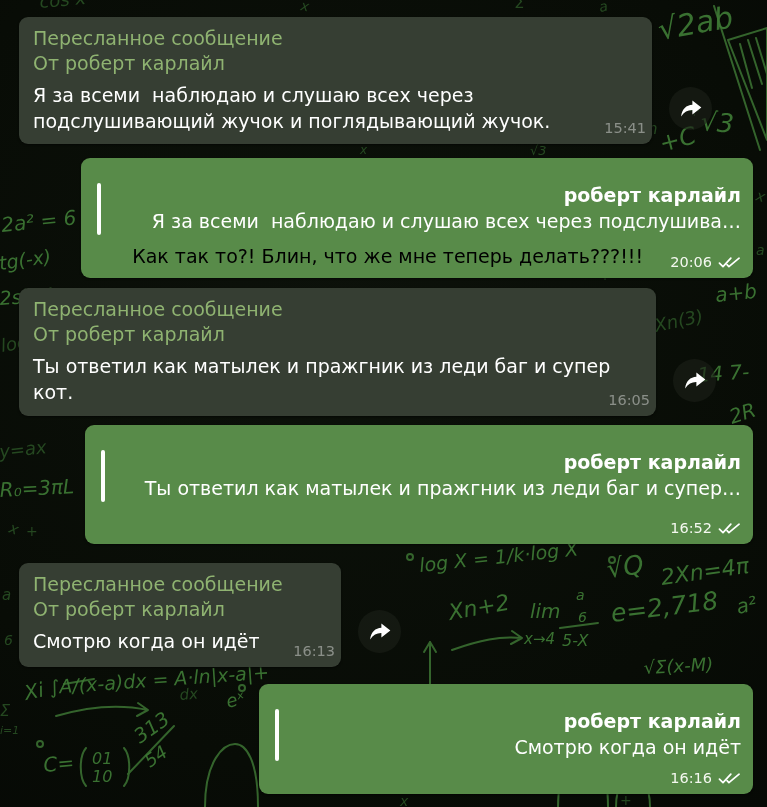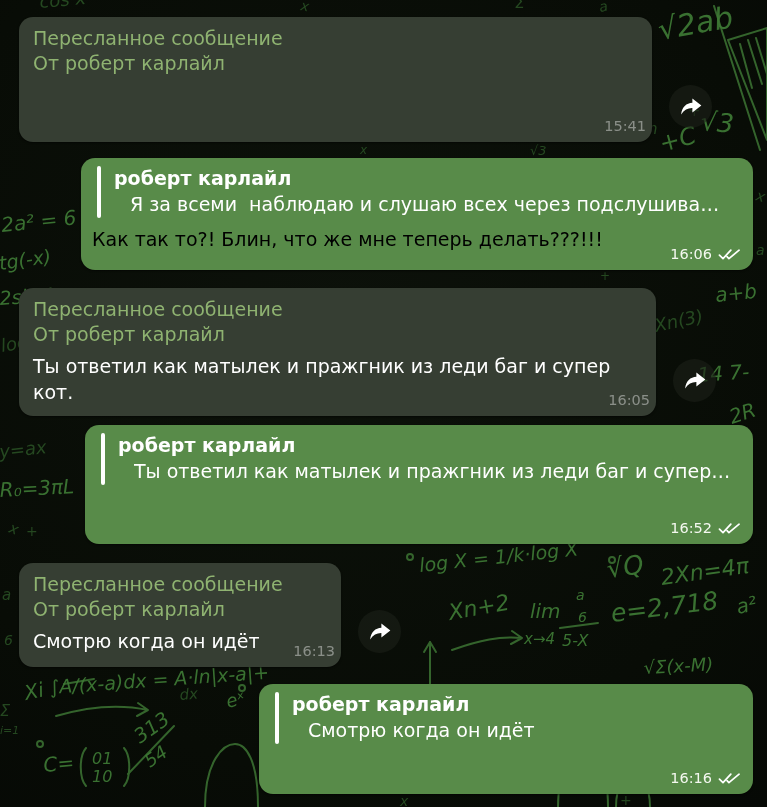--- a/index.html
+++ b/index.html
@@ -11,25 +11,25 @@
   #screen{
     position:relative;width:767px;height:807px;overflow:hidden;
     background:radial-gradient(circle at 45% 40%, #0c110a 0%, #080c06 70%, #060905 100%);
   }
   
   #wallpaper{position:absolute;left:0;top:0;width:767px;height:807px;}
   #wallpaper text{font-family:"DejaVu Sans",sans-serif;font-style:italic;}
   
   #chat{position:absolute;left:0;top:0;width:767px;height:807px;}
   .msg{
-    position:absolute;border-radius:14px;box-sizing:border-box;
+    position:absolute;border-radius:9px;box-sizing:border-box;
     box-shadow:0 1px 2px rgba(0,0,0,.5);
   }
   .in{background:#363e33;padding:9px 13px 10px 14px;}
-  .out{background:#588b49;padding:6px 12px 9px 11px;}
+  .out{background:#588b49;padding:23px 12px 9px 11px;text-align:right;}
   .fwd-label,.fwd-from{color:#8fb371;font-size:19px;line-height:25px;}
   .in .text{
     color:#ffffff;font-size:19px;line-height:25.5px;margin-top:7px;
     white-space:pre-wrap;padding-right:6px;
   }
   .in .time{
     position:absolute;right:6px;bottom:8px;
     color:rgba(255,255,255,.42);font-size:14.5px;
   }
   .quote{position:relative;margin-left:5px;padding:1px 0 3px 17px;}
@@ -155,35 +155,36 @@
       <text x="228" y="708" font-size="18" fill="#3e7a35" opacity="0.92" transform="rotate(-15 228 708)">eˣ</text>
       <text x="180" y="700" font-size="15" fill="#2c5727" opacity="0.8" transform="rotate(-5 180 700)">dx</text>
       <text x="400" y="806" font-size="14" fill="#2c5727" opacity="0.8">x</text>
       <text x="620" y="805" font-size="14" fill="#2c5727" opacity="0.8">+</text>
     </svg>
 
   <div id="chat">
       <div class="msg in msg-1">
       <div class="fwd-label">Пересланное сообщение</div>
       <div class="fwd-from">От роберт карлайл</div>
+      <div class="text">Я за всеми  наблюдаю и слушаю всех через подслушивающий жучок и поглядывающий жучок.</div>
       <span class="time">15:41</span>
       <button class="share">
         <svg viewBox="0 0 24 24" xmlns="http://www.w3.org/2000/svg">
           <path d="M13.8 4.4 L22.4 11.1 L13.8 17.8 L13.8 13.5 C9.4 13.4 5.9 15.4 3.0 19.6 C3.8 12.5 8.0 8.8 13.8 8.5 Z" fill="#ffffff"></path>
         </svg>
       </button>
     </div>
       <div class="msg out msg-2">
       <div class="quote">
         <div class="q-author">роберт карлайл</div>
         <div class="q-text">Я за всеми  наблюдаю и слушаю всех через подслушива…</div>
       </div>
       <div class="text">Как так то?! Блин, что же мне теперь делать???!!!</div>
       <span class="meta">
-        <span class="time">16:06</span>
+        <span class="time">20:06</span>
         <svg class="checks" viewBox="0 0 24 13" xmlns="http://www.w3.org/2000/svg">
           <path d="M1.5 7.2 L5.2 10.8 L13.4 2.0"></path>
           <path d="M9.4 8.8 L11.4 10.8 L22.0 2.0"></path>
         </svg>
       </span>
     </div>
       <div class="msg in msg-3">
       <div class="fwd-label">Пересланное сообщение</div>
       <div class="fwd-from">От роберт карлайл</div>
       <div class="text">Ты ответил как матылек и пражгник из леди баг и супер кот.</div>

